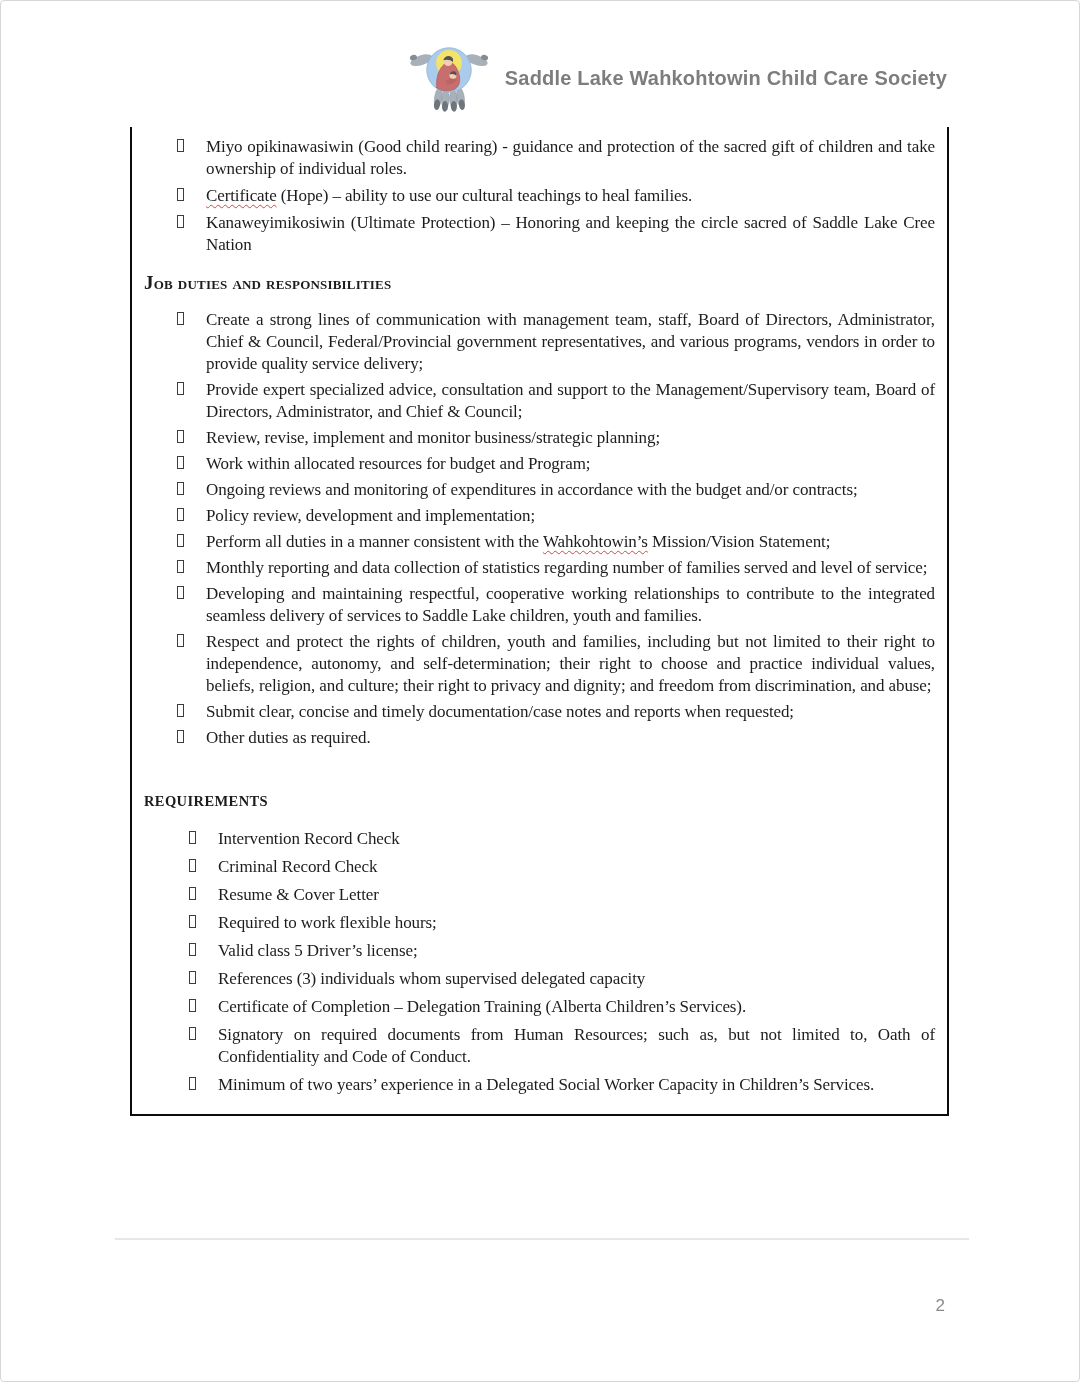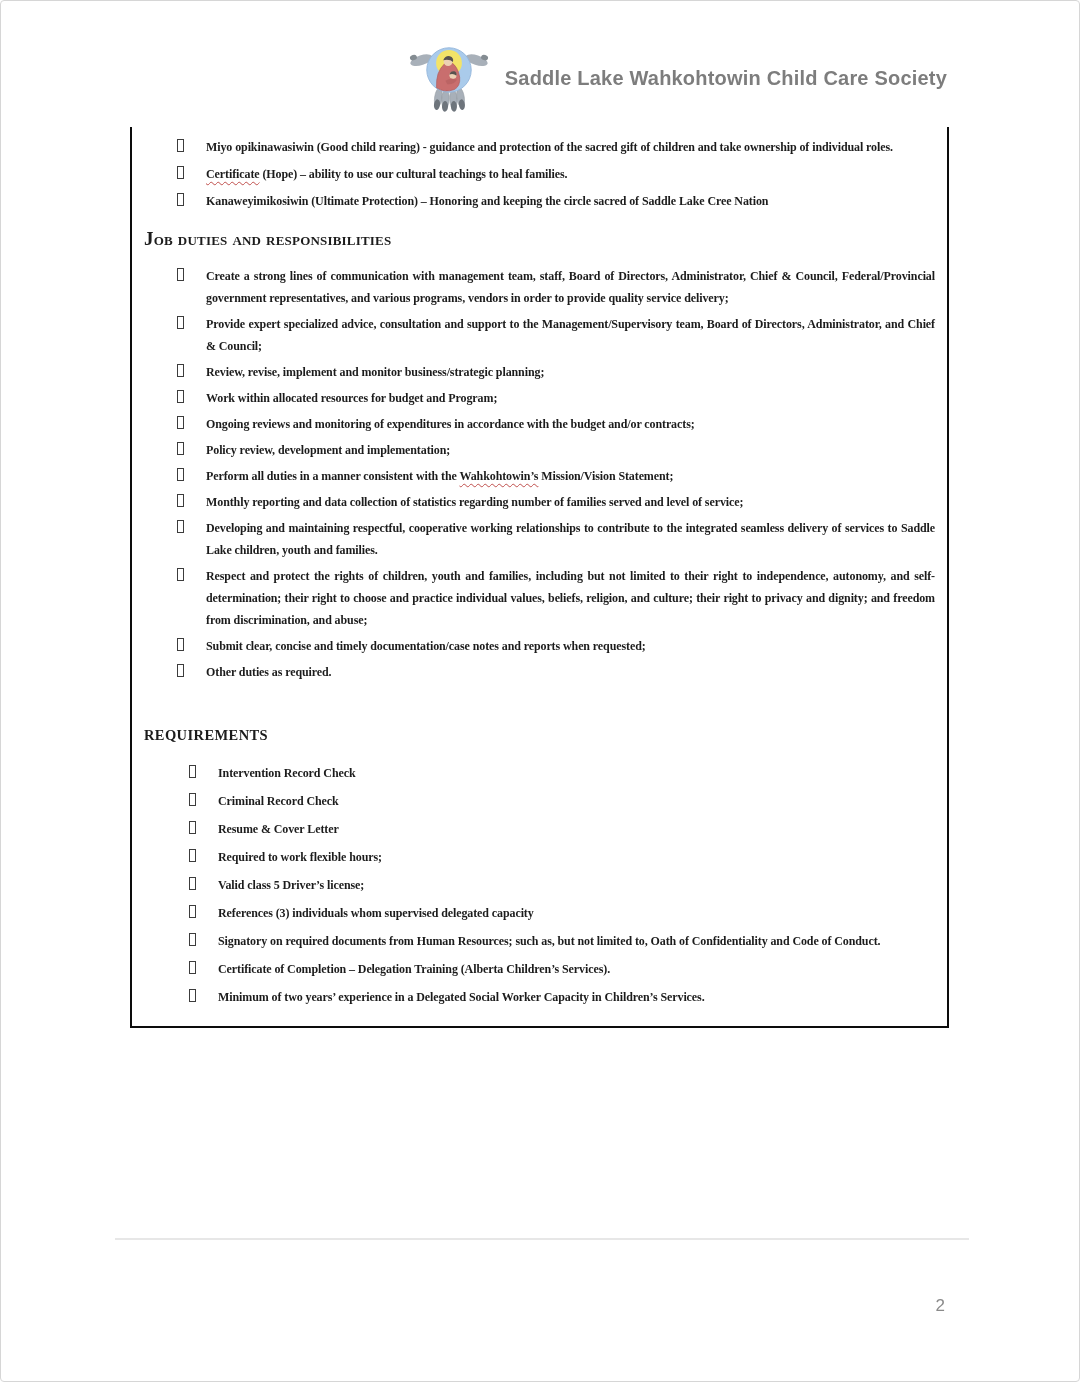--- a/index.html
+++ b/index.html
@@ -51,25 +51,24 @@
   ul.blist.tight li{margin-bottom:4px;}
   ul.blist.req li{margin-bottom:6px;padding-left:12px;}
   .tofu{
     display:inline-block;
     width:7px;height:13px;
     border:1px solid #3c3c3c;
     margin-top:3px;
     box-sizing:border-box;
   }
   .txt{
-    font-size:12px;
+    font-size:17px;
     line-height:22px;
     text-align:justify;
     letter-spacing:-0.1px;
-    font-weight:bold;
   }
   .misspell{
     text-decoration-line:underline;
     text-decoration-style:wavy;
     text-decoration-color:#c0504d;
     text-decoration-thickness:1px;
     text-underline-offset:3px;
   }
   .h-duties{
     font-size:19px;
@@ -234,28 +233,28 @@
         <li>
           <span class="tofu"></span>
           <span class="txt">Valid class 5 Driver’s license;</span>
         </li>
         <li>
           <span class="tofu"></span>
           <span class="txt">References (3) individuals whom supervised delegated capacity</span>
         </li>
         <li>
           <span class="tofu"></span>
+          <span class="txt">Certificate of Completion – Delegation Training (Alberta Children’s Services).</span>
+        </li>
+        <li>
+          <span class="tofu"></span>
           <span class="txt">Signatory on required documents from Human Resources; such as, but not limited to, Oath of Confidentiality and Code of Conduct.</span>
         </li>
         <li>
           <span class="tofu"></span>
-          <span class="txt">Certificate of Completion – Delegation Training (Alberta Children’s Services).</span>
-        </li>
-        <li>
-          <span class="tofu"></span>
           <span class="txt">Minimum of two years’ experience in a Delegated Social Worker Capacity in Children’s Services.</span>
         </li>
       </ul>
 
   </section>
 
   <div class="faint-rule"></div>
 
   <span class="pagenum">2</span>
 

